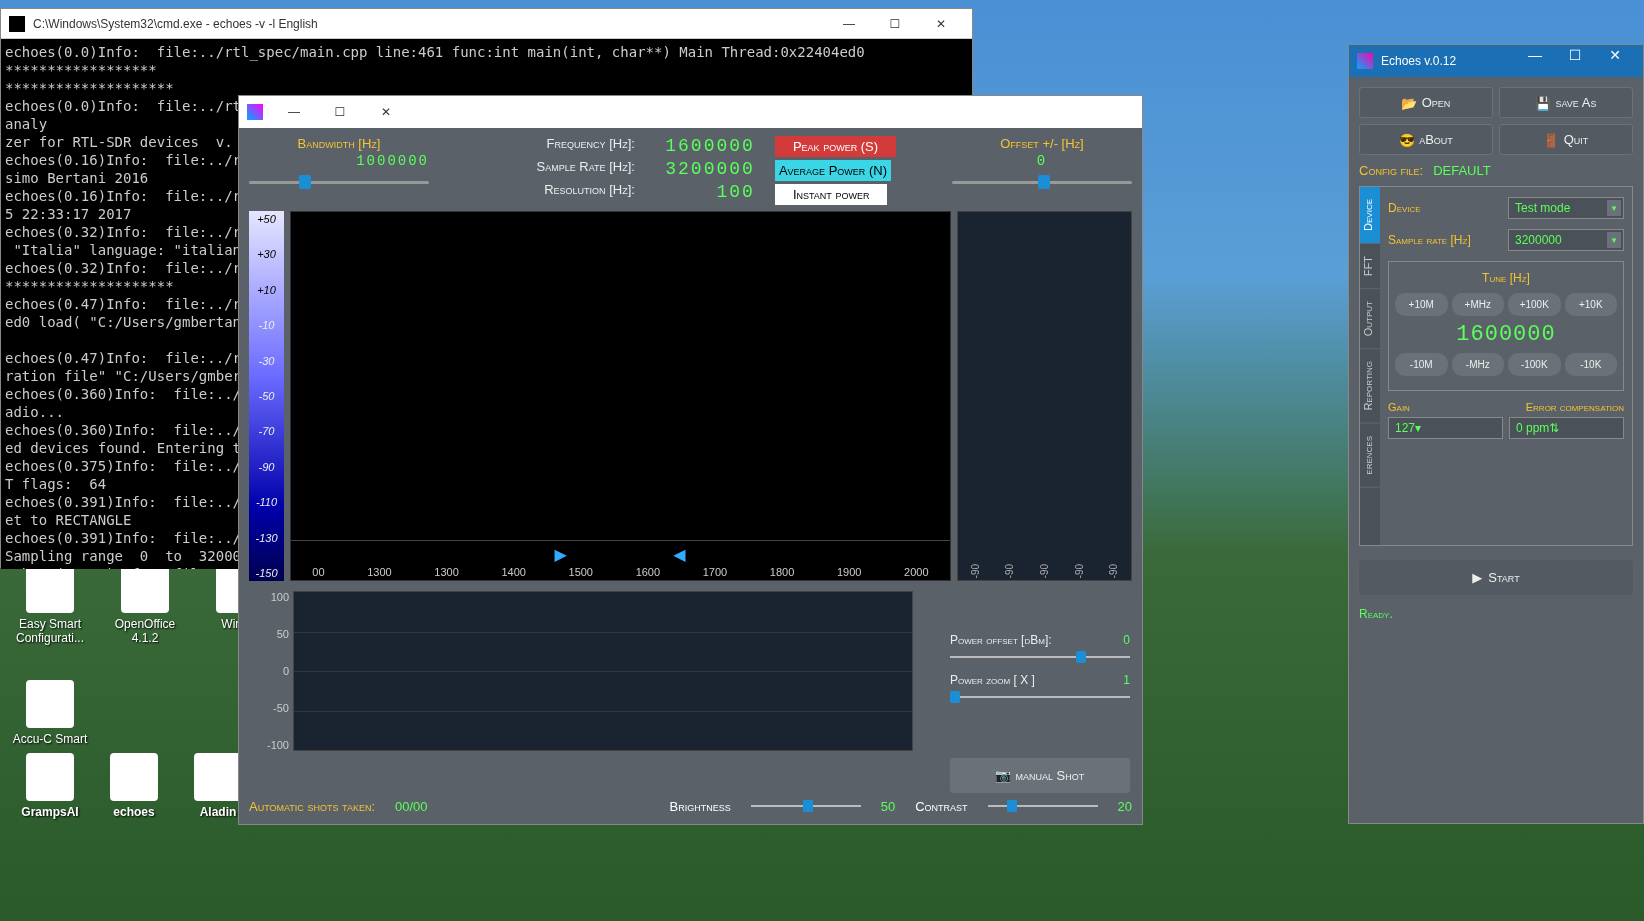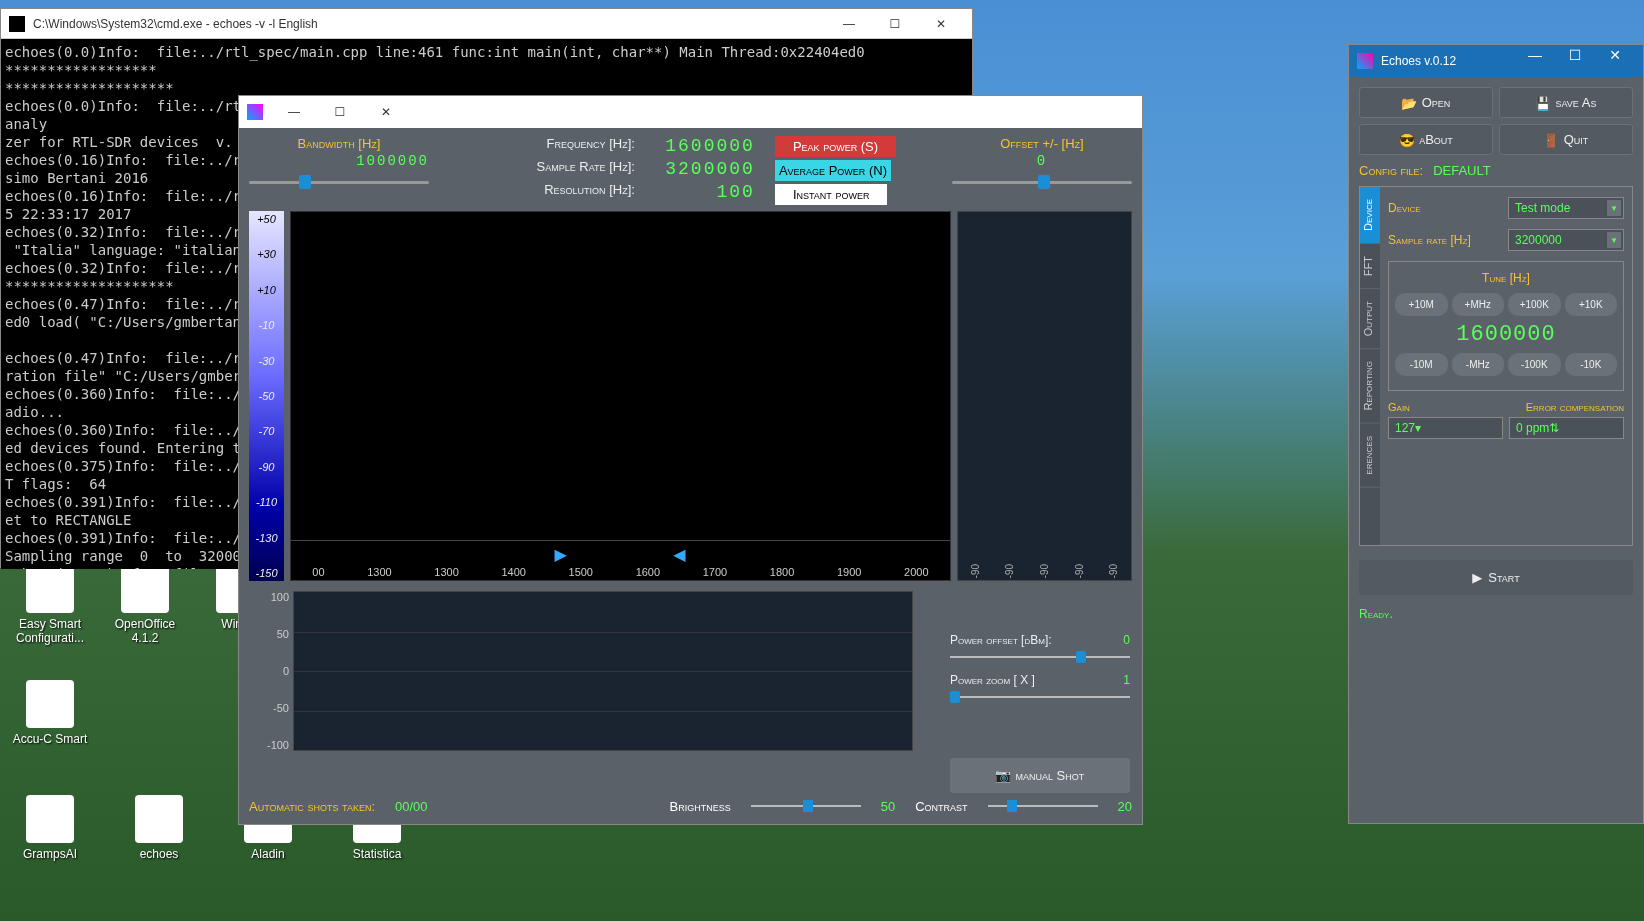--- a/index.html
+++ b/index.html
@@ -12,21 +12,21 @@
 .cmd-title { font-size: 12px; color: #333; flex: 1; }
 .cmd-ctrls { display: flex; gap: 0; }
 .cmd-btn { width: 46px; height: 28px; display: flex; align-items: center; justify-content: center; font-size: 12px; color: #333; }
 .cmd-body { background: #000; color: #ccc; font-family: Consolas, monospace; font-size: 14px; padding: 4px; height: 530px; overflow: hidden; white-space: pre-wrap; line-height: 18px; }
 
 
 .desktop-icons { position: absolute; left: 10px; top: 565px; display: flex; flex-direction: row; gap: 15px; }
 .dicon { width: 80px; text-align: center; color: #fff; font-size: 12px; text-shadow: 1px 1px 2px #000; }
 .dicon-img { width: 48px; height: 48px; background: #fff; margin: 0 auto 4px; border-radius: 4px; }
 .desktop-icons2 { position: absolute; left: 10px; top: 680px; display: flex; flex-direction: row; gap: 15px; }
-.desktop-icons3 { position: absolute; left: 10px; top: 795px; display: flex; flex-direction: row; gap: 29px; }
+.desktop-icons3 { position: absolute; left: 10px; top: 753px; display: flex; flex-direction: row; gap: 4px; font-weight: bold; }
 
 
 .wf-window { position: absolute; left: 238px; top: 95px; width: 905px; height: 730px; background: #5a6168; border: 1px solid #888; }
 .wf-titlebar { height: 32px; background: #fff; display: flex; align-items: center; padding: 0 8px; }
 .wf-titlebar .icon-sm { width: 16px; height: 16px; background: linear-gradient(45deg, #0af, #f0f); margin-right: 8px; }
 .wf-title { font-size: 12px; color: #777; flex: 1; }
 .wf-body { padding: 8px 10px; color: #fff; height: calc(100% - 32px); position: relative; }
 
 .wf-top { display: flex; justify-content: space-between; align-items: flex-start; margin-bottom: 6px; }
 .wf-bw, .wf-offset { width: 180px; text-align: center; }

